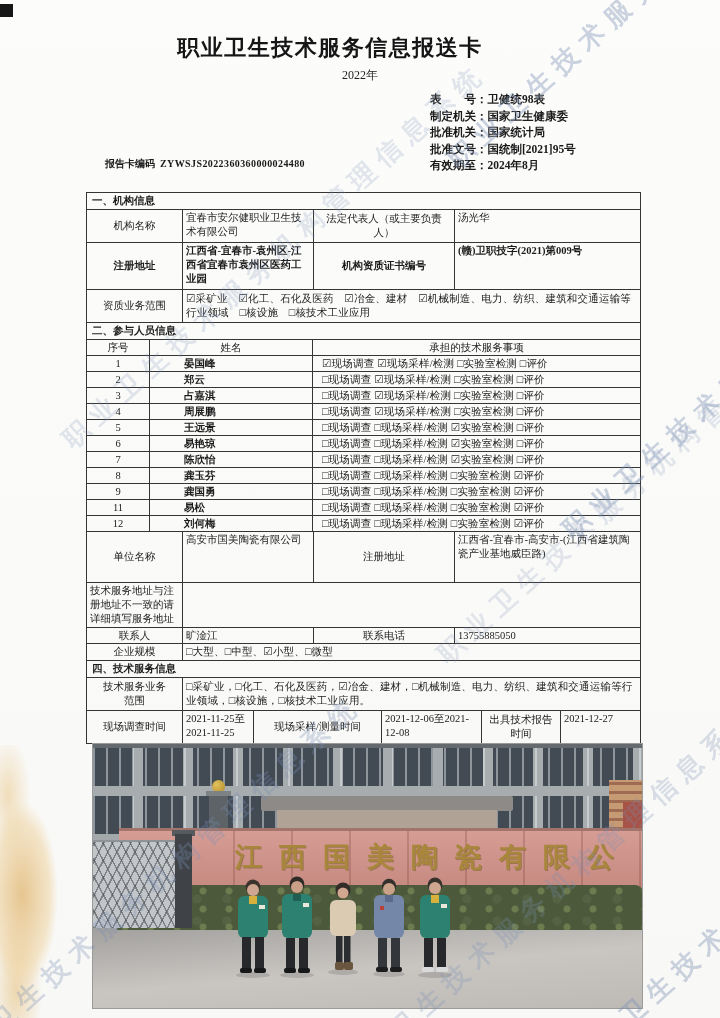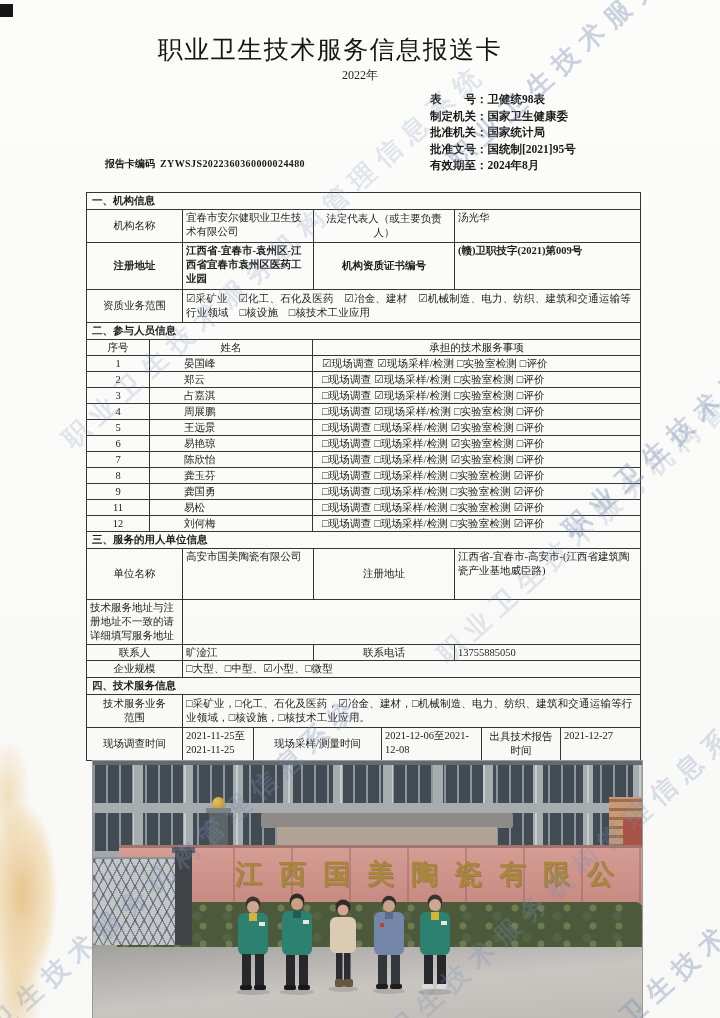--- a/index.html
+++ b/index.html
@@ -11,41 +11,41 @@
   .yellow-blob{position:absolute;left:-30px;top:745px;width:115px;height:280px;pointer-events:none;
     background:
       radial-gradient(ellipse 46px 120px at 52px 150px, rgba(226,185,118,.8), rgba(238,209,156,.5) 60%, rgba(255,255,255,0) 78%),
       radial-gradient(ellipse 30px 80px at 38px 50px, rgba(233,198,136,.55), rgba(255,255,255,0) 75%),
       radial-gradient(ellipse 34px 90px at 46px 245px, rgba(229,192,126,.6), rgba(255,255,255,0) 78%);
   }
   .wm{position:absolute;color:rgba(122,143,179,.38);font-weight:bold;font-size:26px;letter-spacing:9px;
       white-space:nowrap;transform:rotate(-42deg);transform-origin:left top;pointer-events:none;z-index:9;}
 
   
-  .doc-title{position:absolute;left:0;top:33px;width:660px;text-align:center;font-size:25px;font-weight:normal;letter-spacing:1.5px;color:#151515;}
+  .doc-title{position:absolute;left:0;top:33px;width:660px;text-align:center;font-size:22px;font-weight:bold;letter-spacing:1.5px;color:#151515;}
   .doc-year{position:absolute;left:0;top:67px;width:720px;text-align:center;font-size:12px;color:#222;}
   .meta{position:absolute;left:430px;top:91px;font-size:11.5px;font-weight:bold;color:#1a1a1a;line-height:16.5px;}
   .meta .row{white-space:nowrap;}
   .card-code{position:absolute;left:105px;top:157px;font-size:10px;font-weight:bold;color:#1a1a1a;}
   .card-code .code{font-weight:bold;letter-spacing:.4px;}
 
   
   #content{position:absolute;left:86px;top:176px;width:554px;z-index:1;}
   table{border-collapse:collapse;table-layout:fixed;width:554px;margin-top:-1px;}
   table:first-child{margin-top:16px;}
   td{border:1px solid #353535;font-size:10.5px;line-height:1.32;padding:1px 3px;color:#1c1c1c;vertical-align:middle;overflow:hidden;}
   .sec td{font-weight:bold;text-align:left;padding:1px 5px;height:14px;}
   .lbl{text-align:center;}
   .val{text-align:left;}
   .top{vertical-align:top;}
   .preline{white-space:pre-line;}
   .h30 td{height:30px;} .h44 td{height:44px;font-weight:bold;} .h15 td{height:13px;}
   .h32 td{height:30px;} .h50 td{height:48px;margin-top:24px;} .h38 td{height:38px;}
   .prow td{height:13px;line-height:13px;padding-top:1px;padding-bottom:1px;}
-  .pname{padding-left:34px;}
+  .pname{padding-left:34px;font-weight:bold;}
   .pitems{padding-left:9px;letter-spacing:.2px;}
   .chkline{letter-spacing:.2px;}
 
   
   .photo{position:relative;margin-left:6px;margin-top:-1px;width:549px;height:264px;overflow:hidden;border:1px solid #9a9a9a;background:#b9bcbe;}
   .ph-roof{position:absolute;left:0;top:0;width:100%;height:4px;background:#646a6e;}
   .ph-band1{position:absolute;left:0;top:4px;width:100%;height:38px;
     background-image:repeating-linear-gradient(90deg, rgba(235,240,242,.45) 0 2px, rgba(255,255,255,0) 2px 13px),
                      repeating-linear-gradient(90deg, #424a54 0 40px, #a7adaf 40px 50px);}
   .ph-slab{position:absolute;left:0;top:42px;width:100%;height:10px;background:#a7acae;border-bottom:1px solid #8f9497;}
@@ -216,23 +216,20 @@
       </table>
 
     <table>
       <colgroup>
           <col style="width:96px">
           <col style="width:131px">
           <col style="width:141px">
           <col style="width:186px">
         </colgroup>
       <tbody>
-          <tr class="sec">
-            <td colspan="4">三、服务的用人单位信息</td>
-          </tr>
       <tr class="h50">
         <td class="lbl">单位名称</td>
         <td class="val top">高安市国美陶瓷有限公司</td>
         <td class="lbl">注册地址</td>
         <td class="val top">江西省-宜春市-高安市-(江西省建筑陶瓷产业基地威臣路)</td>
       </tr>
       <tr class="h38">
         <td class="val top">技术服务地址与注册地址不一致的请详细填写服务地址</td>
         <td colspan="3" class="val top"></td>
       </tr>

